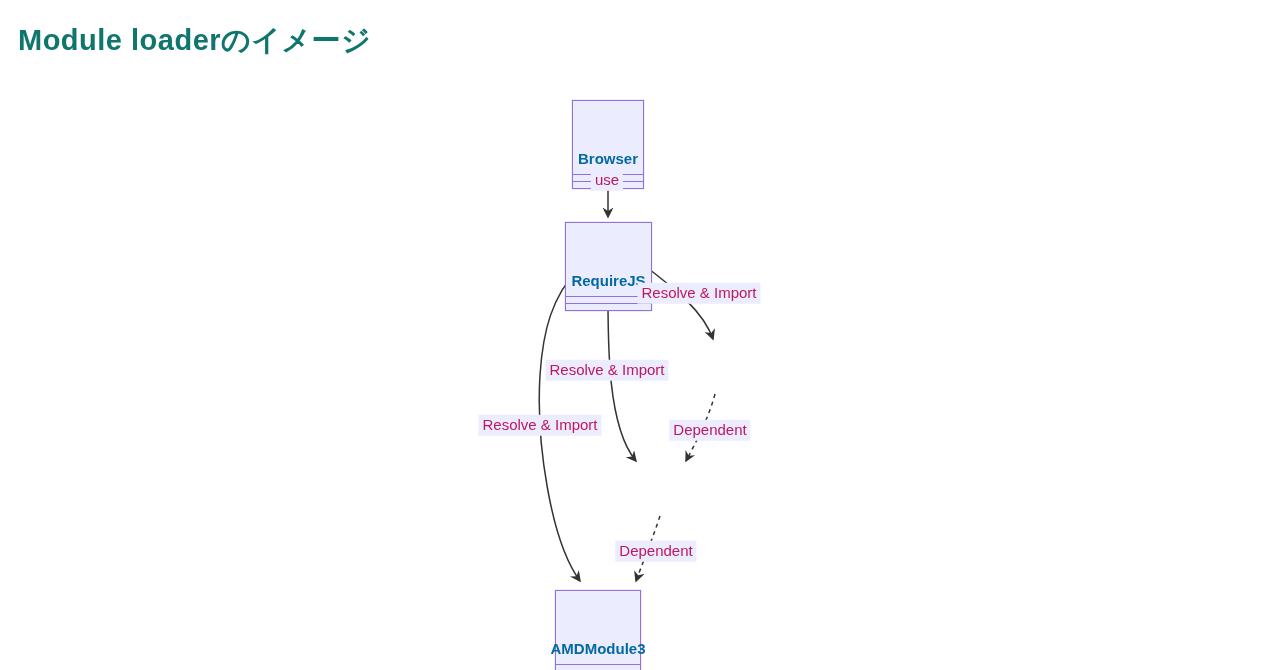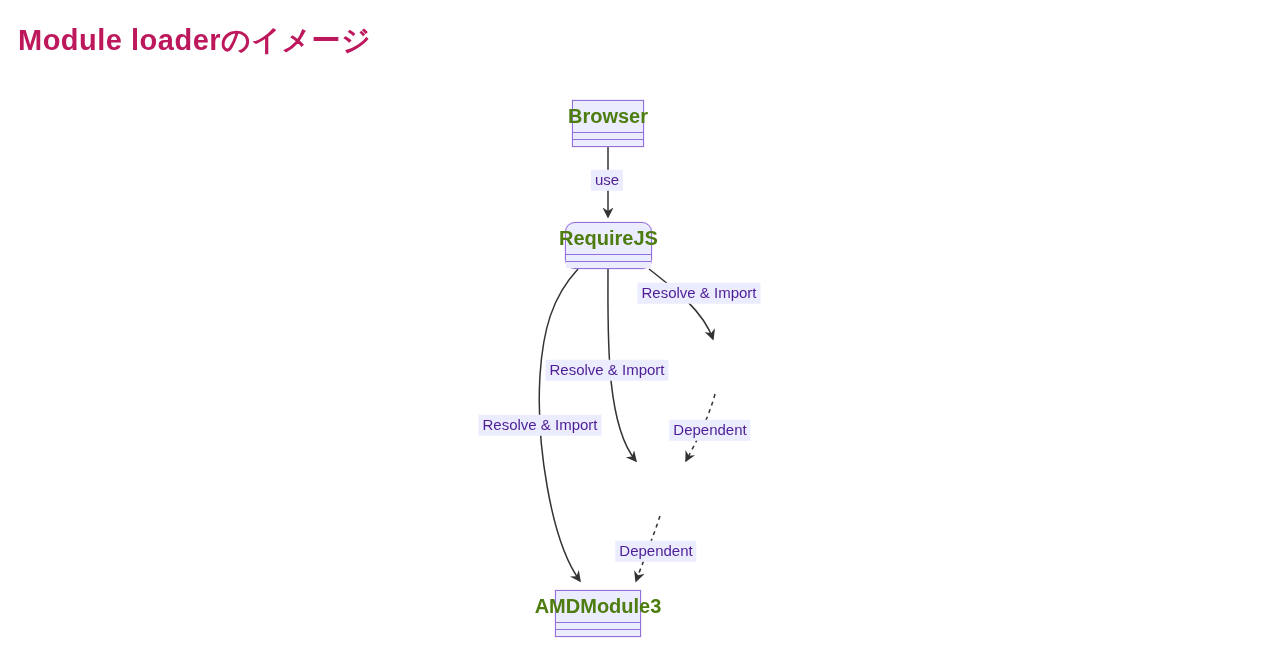--- a/index.html
+++ b/index.html
@@ -3,45 +3,45 @@
 <meta charset="utf-8">
 <style>
   html,body{margin:0;padding:0;}
   body{
     width:1280px;height:670px;position:relative;overflow:hidden;
     background:#ffffff;
     font-family:"Liberation Sans","DejaVu Sans",sans-serif;
   }
   .page-title{
     position:absolute;left:18px;top:2px;
-    font-size:29px;font-weight:700;color:#be185d;
+    font-size:29px;font-weight:700;color:#0f766e;
     letter-spacing:0.5px;
   }
   .diagram{position:absolute;left:0;top:0;width:1280px;height:670px;}
   svg.edges{position:absolute;left:0;top:0;}
   .edge{fill:none;stroke:#333333;stroke-width:1.5px;}
   .edge.dashed{stroke-dasharray:4,4;}
   .node{
     position:absolute;
     background:#ECECFF;
     border:1.4px solid #9370DB;
     box-sizing:border-box;
     box-shadow:0 0 0 0.5px rgba(147,112,219,0.25);
   }
   .node-title{
     height:31px;display:flex;align-items:center;justify-content:center;
-    font-size:20px;font-weight:700;color:#4d7c0f;
-    padding:0 10px;white-space:nowrap;
+    font-size:15px;font-weight:700;color:#0369a1;
+    padding:0 10px;white-space:nowrap;margin-top:42px;
   }
   .node-sec{
     height:6px;border-top:1.4px solid #9370DB;background:#ECECFF;
   }
   .edge-label{
     position:absolute;transform:translate(-50%,-50%);
-    background:#ECECFF;color:#4c1d95;
+    background:#ECECFF;color:#be185d;
     font-size:15px;line-height:1.1;padding:2px 4px;
     white-space:nowrap;
   }
 </style>
 </head>
 <body>
 
 <h1 class="page-title">Module loaderのイメージ</h1>
 
 <div class="diagram">
@@ -59,21 +59,21 @@
     <path class="edge dashed" d="M715,394 C708,420 696,442 686,461" marker-end="url(#arrow)"></path>
     <path class="edge dashed" d="M660,516 C652,540 643,562 636,581" marker-end="url(#arrow)"></path>
   </svg>
 
   <div class="node" style="left:572px;top:100px;width:72px;">
     <div class="node-title">Browser</div>
     <div class="node-sec"></div>
     <div class="node-sec"></div>
   </div>
 
-  <div class="node" style="left:565px;top:222px;width:87px;border-radius:10px;">
+  <div class="node" style="left:565px;top:222px;width:87px;">
     <div class="node-title">RequireJS</div>
     <div class="node-sec"></div>
     <div class="node-sec"></div>
   </div>
 
 
 
   <div class="node" style="left:555px;top:590px;width:86px;">
     <div class="node-title">AMDModule3</div>
     <div class="node-sec"></div>

